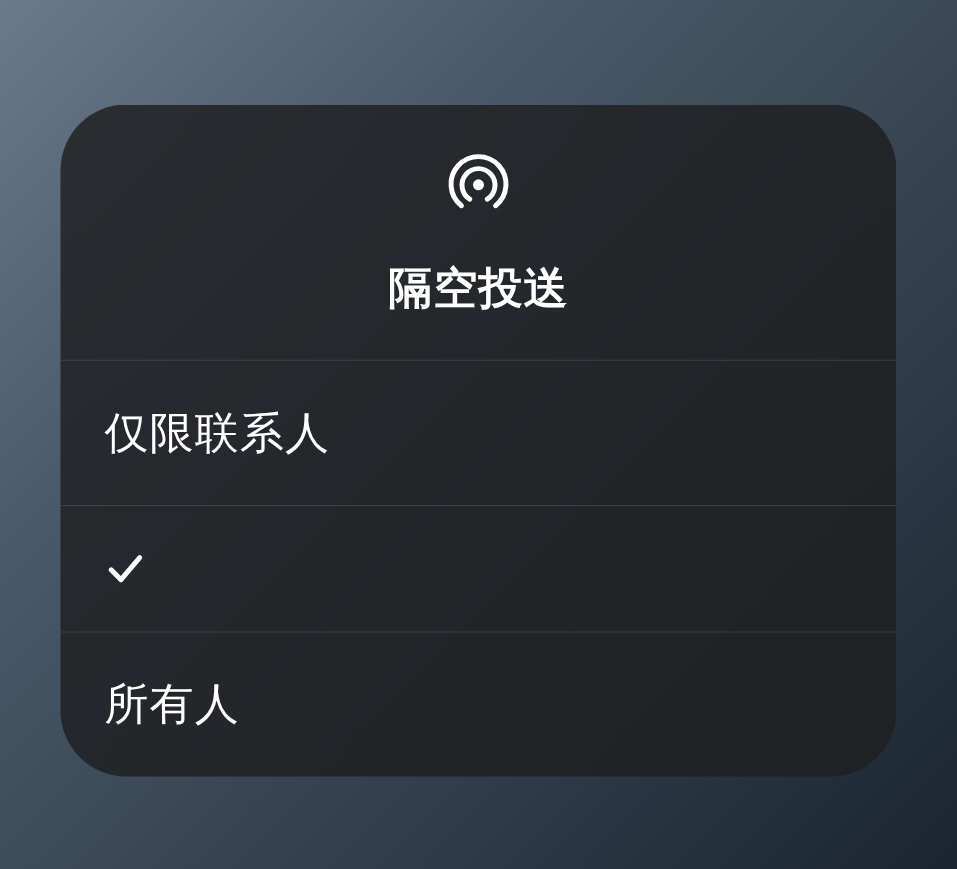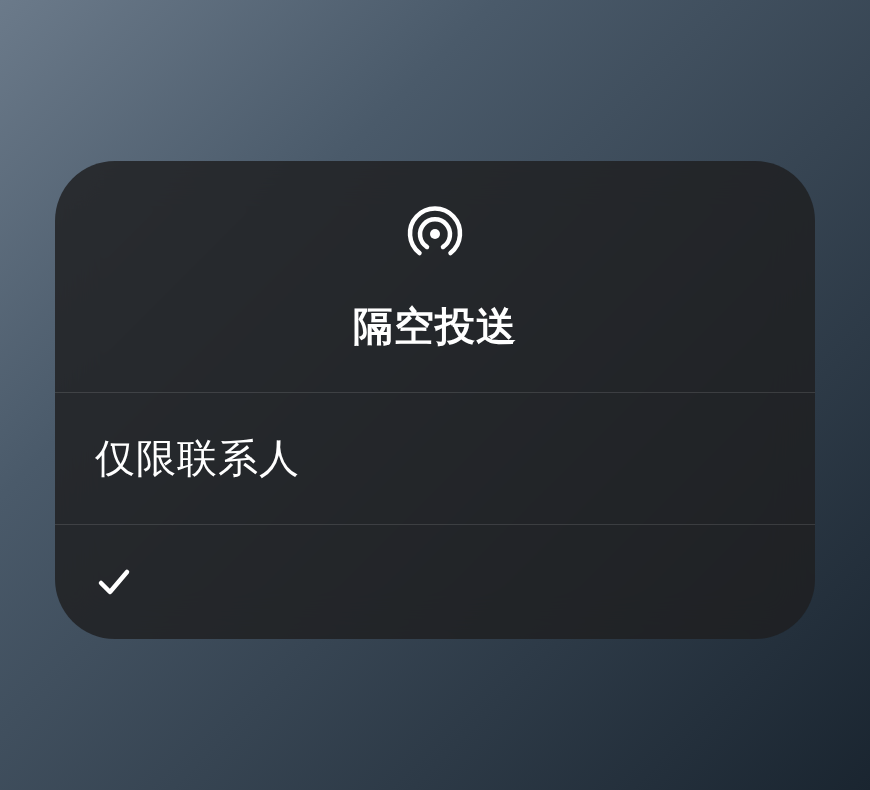--- a/index.html
+++ b/index.html
@@ -102,13 +102,21 @@
   </div>
 
   <div class="option">
     <span class="checkmark">
       <svg width="38" height="38" viewBox="0 0 38 38">
           <path d="M 6 20 L 15 29 L 32 9" stroke="#ffffff" stroke-width="4.5" fill="none" stroke-linecap="round" stroke-linejoin="round"></path>
         </svg>
     </span>
   </div>
 
+  <div class="option">
+    <span class="option-label">所有人</span>
+    <span class="checkmark hidden">
+      <svg width="38" height="38" viewBox="0 0 38 38">
+          <path d="M 6 20 L 15 29 L 32 9" stroke="#ffffff" stroke-width="4.5" fill="none" stroke-linecap="round" stroke-linejoin="round"></path>
+        </svg>
+    </span>
+  </div>
 </div>
 
 </body></html>

